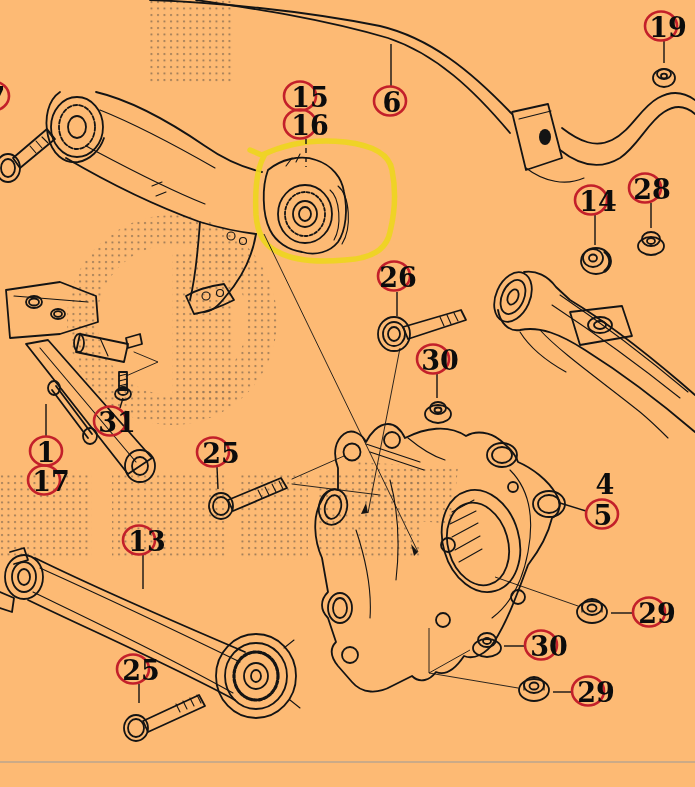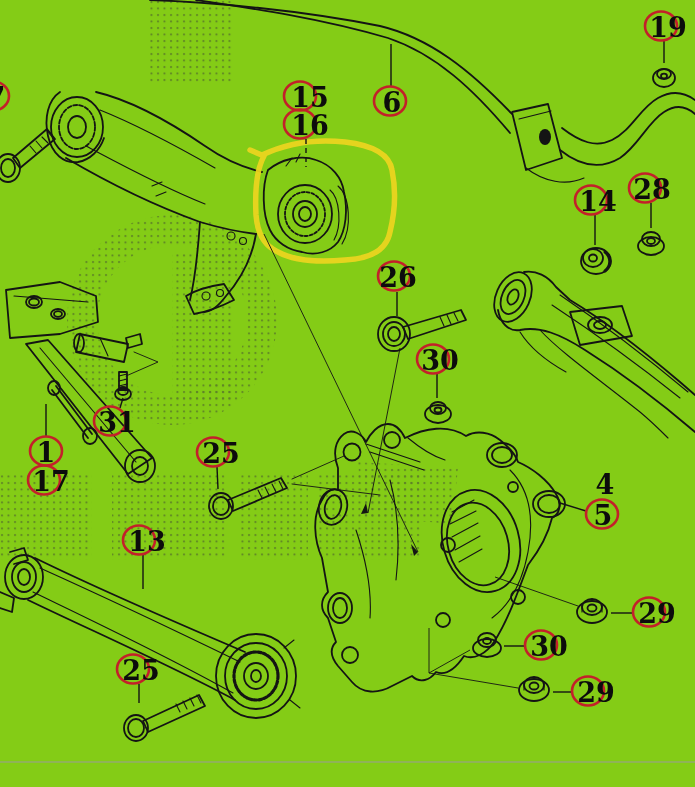--- a/index.html
+++ b/index.html
@@ -1,16 +1,16 @@
 <!DOCTYPE html>
 <html><head>
 <meta charset="utf-8">
 <style>
   html,body{margin:0;padding:0;background:#ffffff;}
-  #stage{position:relative;width:695px;height:787px;background:#84cc16;overflow:hidden;
+  #stage{position:relative;width:695px;height:787px;background:#fdba74;overflow:hidden;
          font-family:"DejaVu Serif", serif;}
   svg{display:block}
   .num{font-family:"DejaVu Serif", serif;font-weight:bold;font-size:27px;fill:#0c0c0c;}
   .art{stroke:#141414;fill:none;stroke-width:1.8;stroke-linecap:round;stroke-linejoin:round;}
   .thin{stroke-width:1.1;}
   .hair{stroke-width:0.9;}
   .dk{fill:#141414;stroke:none;}
   .dots{opacity:0.5;}
 </style>
 </head>

